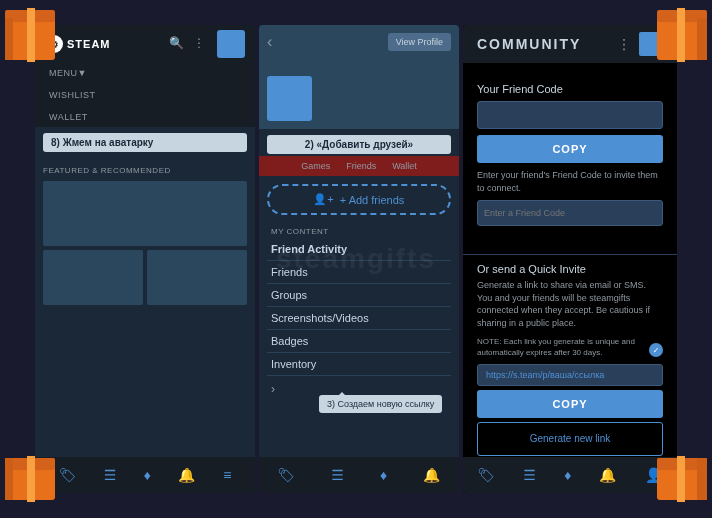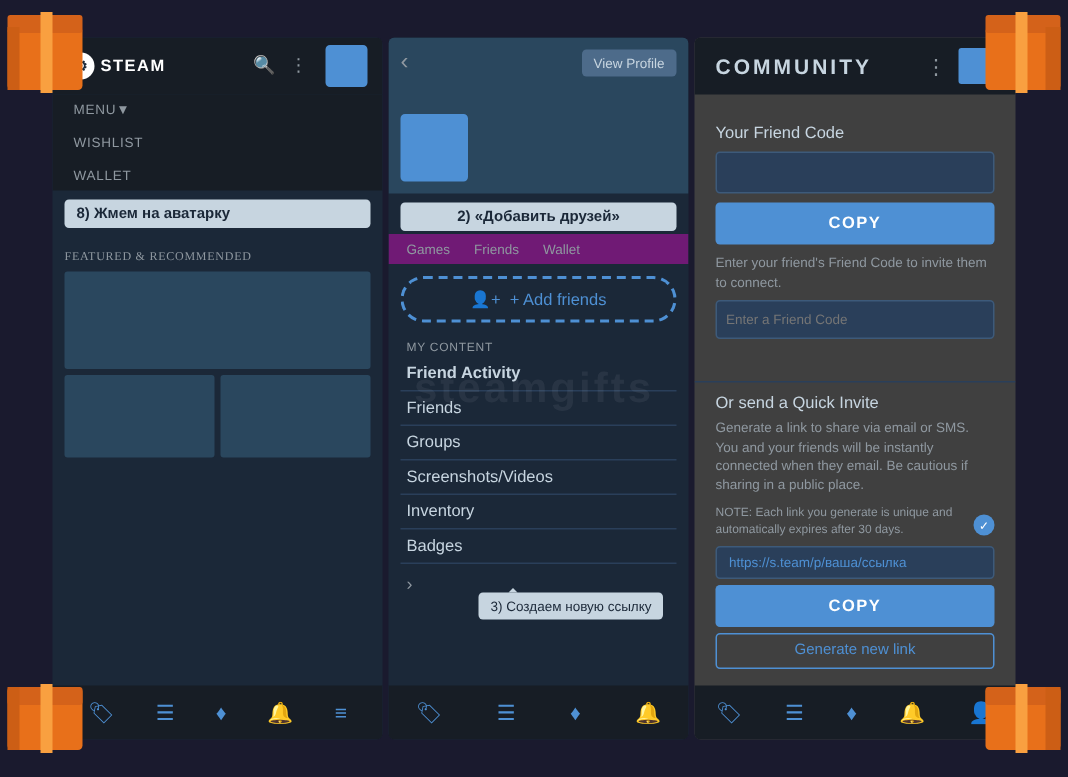--- a/index.html
+++ b/index.html
@@ -131,21 +131,20 @@
 
     .featured-section {
       padding: 8px;
     }
 
     .featured-label {
       color: #8f98a0;
       font-size: 8px;
       letter-spacing: 0.5px;
       margin-bottom: 6px;
-      font-family: Liberation Serif, serif;
     }
 
     .featured-grid {
       display: grid;
       grid-template-columns: 1fr 1fr;
       gap: 4px;
     }
 
     .featured-item {
       background: #2a475e;
@@ -233,22 +232,23 @@
       font-size: 10px;
       padding: 4px 8px;
       border-radius: 3px;
       margin: 6px 8px 2px;
       text-align: center;
       font-weight: bold;
     }
 
     .profile-tabs {
       display: flex;
-      background: #701a75;
+      background: #7f1d1d;
       padding: 0 4px;
+      justify-content: center;
     }
 
     .profile-tab {
       color: #8f98a0;
       font-size: 9px;
       padding: 5px 8px;
       cursor: pointer;
     }
 
     .add-friends-btn {
@@ -340,21 +340,21 @@
       position: absolute;
       top: -6px;
       left: 20px;
       border: 3px solid transparent;
       border-bottom-color: #c7d5e0;
     }
 
     
     .right-panel {
       flex: 1;
-      background: #404040;
+      background: #000000;
       border-radius: 4px;
       overflow: hidden;
       position: relative;
     }
 
     .community-header {
       background: #171d25;
       padding: 8px 14px;
       display: flex;
       align-items: center;
@@ -477,21 +477,21 @@
       border-radius: 3px;
       font-size: 11px;
       letter-spacing: 1px;
       cursor: pointer;
       font-weight: bold;
       margin-bottom: 4px;
     }
 
     .generate-link-btn {
       width: 100%;
-      height: 24px;
+      height: 34px;
       background: transparent;
       border: 1px solid #4e90d4;
       border-radius: 3px;
       color: #4e90d4;
       font-size: 10px;
       cursor: pointer;
     }
 
     .right-bottom-bar {
       position: absolute;
@@ -657,22 +657,22 @@
       <span>👤+</span>
       <span>+ Add friends</span>
     </button>
 
     <div class="my-content-label">MY CONTENT</div>
     <ul class="content-list">
       <li class="bold">Friend Activity</li>
       <li>Friends</li>
       <li>Groups</li>
       <li>Screenshots/Videos</li>
+      <li>Badges</li>
       <li>Inventory</li>
-      <li>Badges</li>
     </ul>
 
     <div class="account-details">
       <span style="color:#8f98a0;font-size:12px;">›</span>
     </div>
 
     <div class="create-link-tooltip">3) Создаем новую ссылку</div>
 
     <div class="middle-bottom-bar">
       <span style="color:#4e90d4;font-size:14px;">🏷</span>
@@ -697,21 +697,21 @@
       <div class="friend-code-input"></div>
       <button class="copy-btn">COPY</button>
       <div class="invite-desc">Enter your friend's Friend Code to invite them to connect.</div>
       <input class="enter-code-input" placeholder="Enter a Friend Code" style="">
     </div>
 
     <div class="divider"></div>
 
     <div style="padding: 0 14px;">
       <div class="quick-invite-label">Or send a Quick Invite</div>
-      <div class="quick-invite-desc">Generate a link to share via email or SMS. You and your friends will be instantly connected when they email. Be cautious if sharing in a public place.</div>
+      <div class="quick-invite-desc">Generate a link to share via email or SMS. You and your friends will be steamgifts connected when they accept. Be cautious if sharing in a public place.</div>
       <div class="note-text">NOTE: Each link you generate is unique and automatically expires after 30 days.</div>
       <div class="link-display">https://s.team/p/ваша/ссылка</div>
 
       <div class="generate-link-wrapper">
         <button class="copy-link-btn">COPY</button>
         <button class="generate-link-btn">Generate new link</button>
       </div>
     </div>
 
     <div style="position:absolute; top:318px; right:14px; display:flex; align-items:center; gap:4px; z-index:20;">

